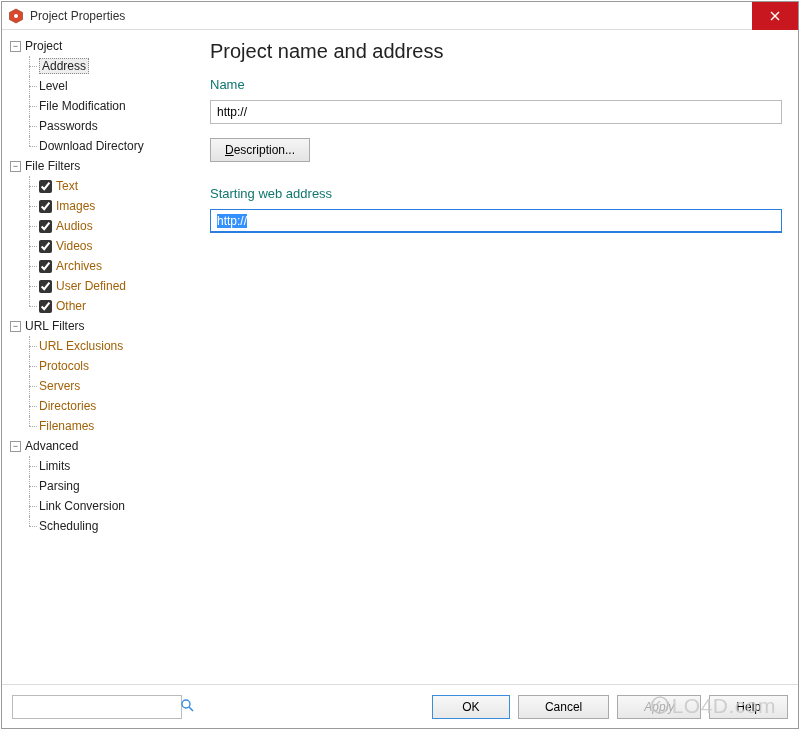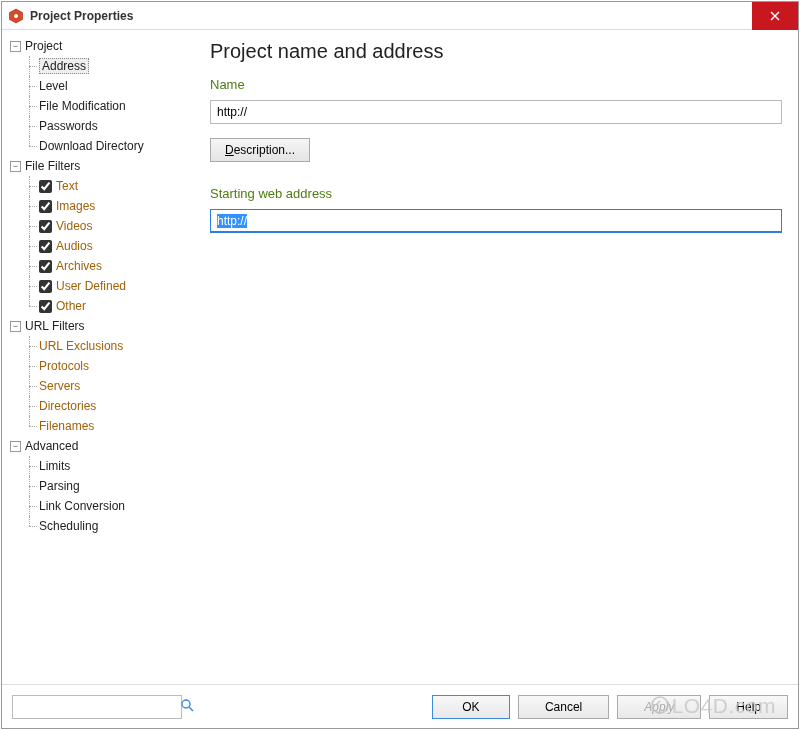--- a/index.html
+++ b/index.html
@@ -21,21 +21,20 @@
   flex-direction: column;
   background: #fff;
 }
 .titlebar {
   height: 28px;
   background: #fff;
   border-bottom: 1px solid #ddd;
   display: flex;
   align-items: center;
   padding-left: 6px;
-  font-weight: bold;
 }
 .titlebar .app-icon {
   width: 16px; height: 16px;
   margin-right: 6px;
 }
 .titlebar .title { flex: 1; color: #333; font-size: 12px; }
 .close-btn {
   width: 46px; height: 28px;
   background: #c8171e;
   color: #fff;
@@ -110,21 +109,21 @@
 .tree ul { padding-left: 14px; }
 .tree > li > ul > li .row { }
 
 .main h1 {
   font-size: 20px;
   font-weight: 400;
   color: #222;
   margin-bottom: 14px;
 }
 .field-label {
-  color: #4d7c0f;
+  color: #0f766e;
   font-size: 13px;
   margin-bottom: 8px;
   display: block;
 }
 .text-input {
   width: 100%;
   height: 24px;
   border: 1px solid #bbb;
   padding: 2px 6px;
   font-size: 12px;
@@ -290,28 +289,28 @@
                 <div class="row">
                   <span class="conn"></span>
                   <input type="checkbox" class="chk" checked="" style="">
                   <span class="lbl link">Images</span>
                 </div>
               </li>
             <li>
                 <div class="row">
                   <span class="conn"></span>
                   <input type="checkbox" class="chk" checked="" style="">
+                  <span class="lbl link">Audios</span>
+                </div>
+              </li>
+            <li>
+                <div class="row">
+                  <span class="conn"></span>
+                  <input type="checkbox" class="chk" checked="" style="">
                   <span class="lbl link">Videos</span>
-                </div>
-              </li>
-            <li>
-                <div class="row">
-                  <span class="conn"></span>
-                  <input type="checkbox" class="chk" checked="" style="">
-                  <span class="lbl link">Audios</span>
                 </div>
               </li>
             <li>
                 <div class="row">
                   <span class="conn"></span>
                   <input type="checkbox" class="chk" checked="" style="">
                   <span class="lbl link">Archives</span>
                 </div>
               </li>
             <li>

